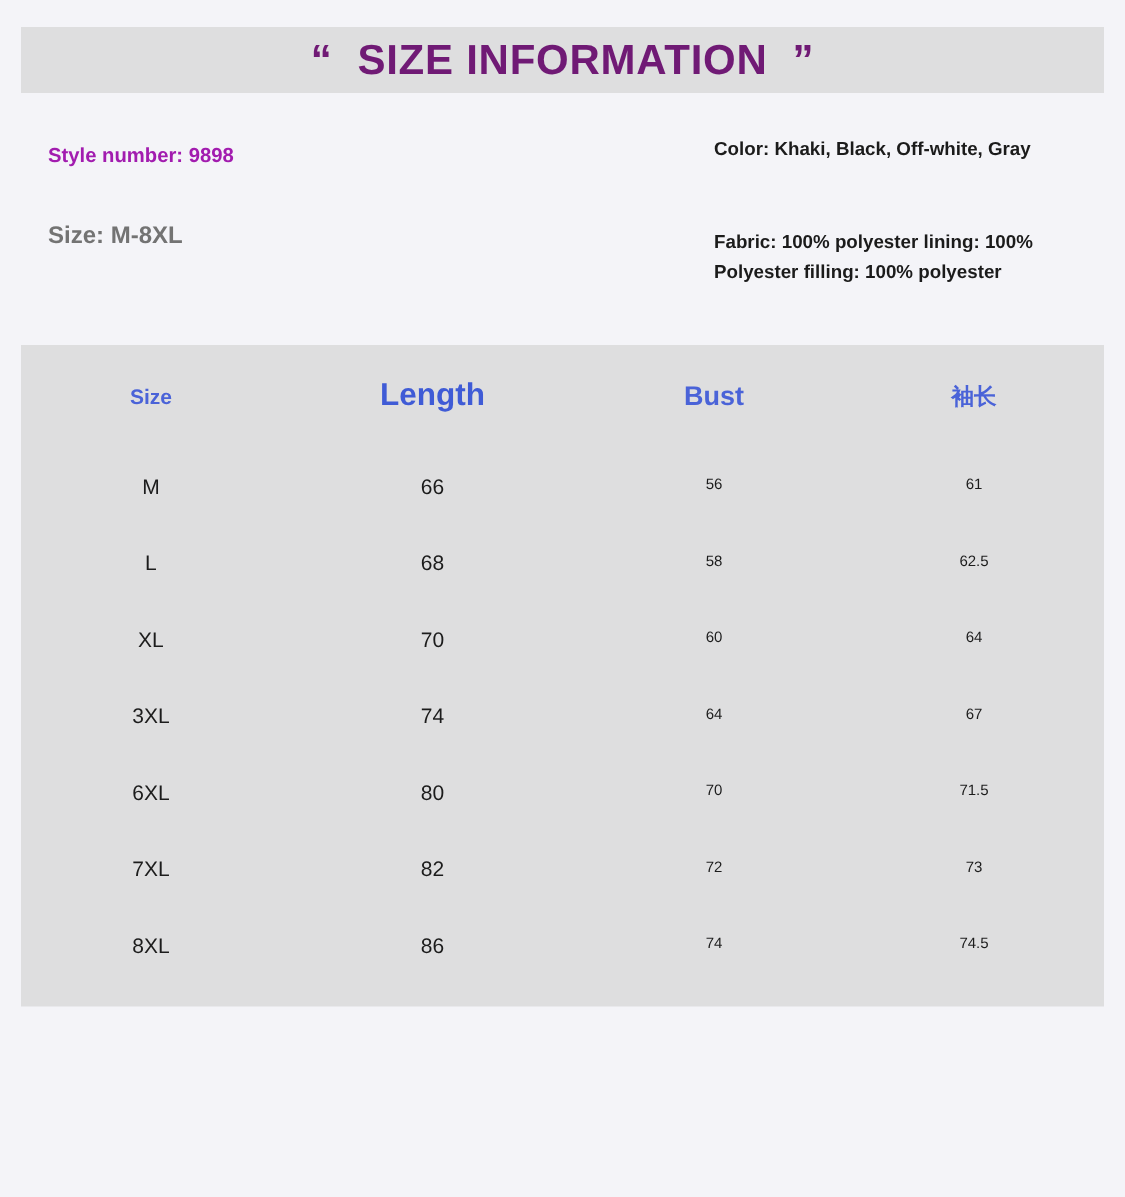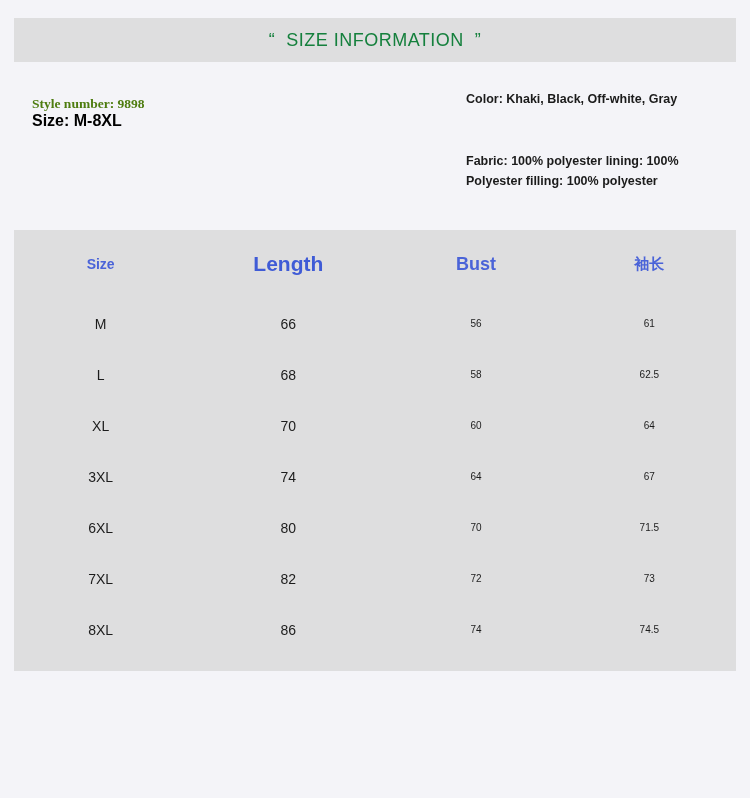--- a/index.html
+++ b/index.html
@@ -25,54 +25,54 @@
   
   .title-banner {
     margin-top: 18px;
     height: 44px;
     background: #dededf;
     display: flex;
     align-items: center;
     justify-content: center;
   }
   .title-banner .title-text {
-    font-size: 18px;
-    font-weight: normal;
+    font-size: 28px;
+    font-weight: bold;
     letter-spacing: 0.5px;
-    color: #15803d;
+    color: #701a75;
     white-space: pre;
   }
 
   
   .info-block {
     position: relative;
     height: 168px;
     padding-top: 26px;
     box-sizing: border-box;
   }
   .info-left {
     position: absolute;
     left: 18px;
     top: 34px;
     width: 300px;
   }
   .info-left .row-style {
     font-size: 13.5px;
     font-weight: bold;
-    color: #4d7c0f;
-    font-family: Liberation Serif, serif;
+    color: #a21caf;
   }
   .info-left .row-size {
+    margin-top: 38px;
     font-size: 16px;
     font-weight: bold;
-    color: #000000;
+    color: #737373;
   }
   .info-right {
     position: absolute;
-    left: 452px;
+    left: 462px;
     top: 28px;
     width: 260px;
   }
   .info-right .color-line {
     font-size: 12.5px;
     font-weight: bold;
     line-height: 18px;
     color: #1b1b1b;
   }
   .info-right .fabric-line {

